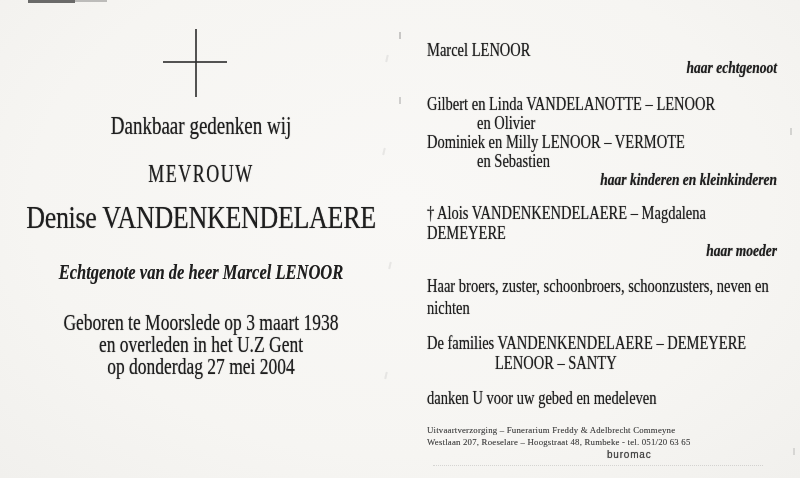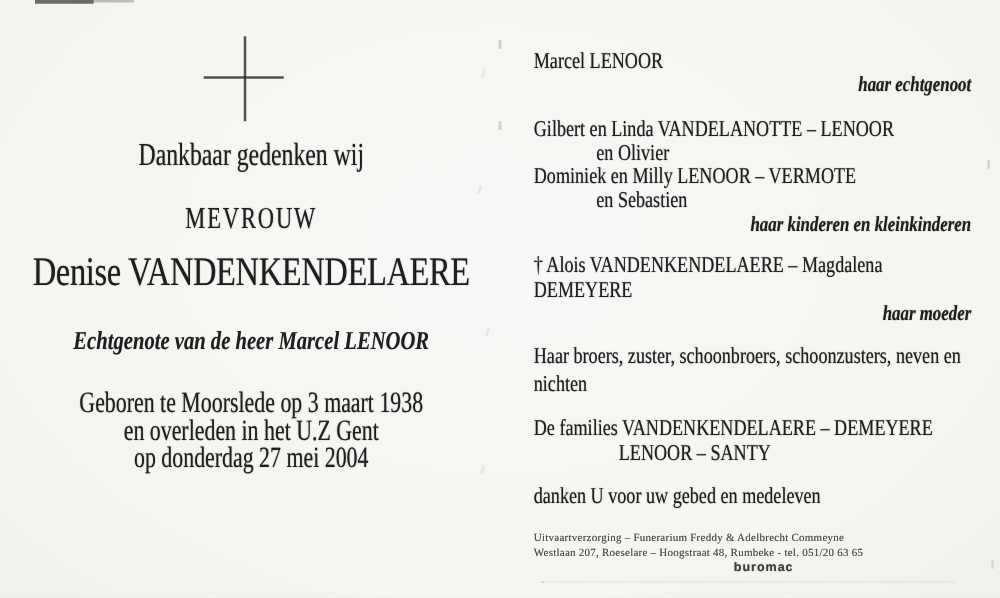--- a/index.html
+++ b/index.html
@@ -28,21 +28,21 @@
   .f-hon{font-size:18px;letter-spacing:1.5px;}
   .f-name{font-size:26px;letter-spacing:-0.3px;}
   .f-sp{font-size:16.5px;font-style:italic;font-weight:bold;text-shadow:0 0 0.5px rgba(25,25,25,0.45);}
   .f-life{font-size:17.5px;}
   
   .r{left:427px;}
   .rr{left:427px;width:350px;text-align:right;}
   .f-rn{font-size:14.5px;}
   .f-rel{font-size:13.5px;font-style:italic;font-weight:bold;}
   .f-foot{font-size:8.8px;color:#474747;letter-spacing:0.2px;text-shadow:0 0 0.5px rgba(60,60,60,0.5);}
-  .f-logo{font-family:"Liberation Sans","DejaVu Sans",sans-serif;font-size:10px;font-weight:bold;letter-spacing:0.8px;color:#3d3d3d;}
+  .f-logo{font-family:"Liberation Sans","DejaVu Sans",sans-serif;font-size:10px;font-weight:normal;letter-spacing:0.8px;color:#3d3d3d;margin-left:20px;}
   
   .cross-v{position:absolute;left:195px;top:29px;width:2px;height:68px;background:#2e2e2e;opacity:.82;}
   .cross-h{position:absolute;left:163px;top:61px;width:64px;height:2px;background:#2e2e2e;opacity:.82;}
   
   .art{position:absolute;}
   .art-top1{left:28px;top:0;width:47px;height:3px;background:#474747;opacity:.8;}
   .art-top2{left:75px;top:0;width:32px;height:2px;background:#6a6a6a;opacity:.4;}
   .speck{position:absolute;background:#9a9a9a;opacity:.18;width:2px;height:7px;transform:rotate(14deg);}
   .speck-d{position:absolute;background:#6f6f6f;width:2px;height:7px;}
   .smudge{position:absolute;left:433px;top:465px;width:330px;height:0;border-top:1px dotted rgba(120,120,120,0.25);}

